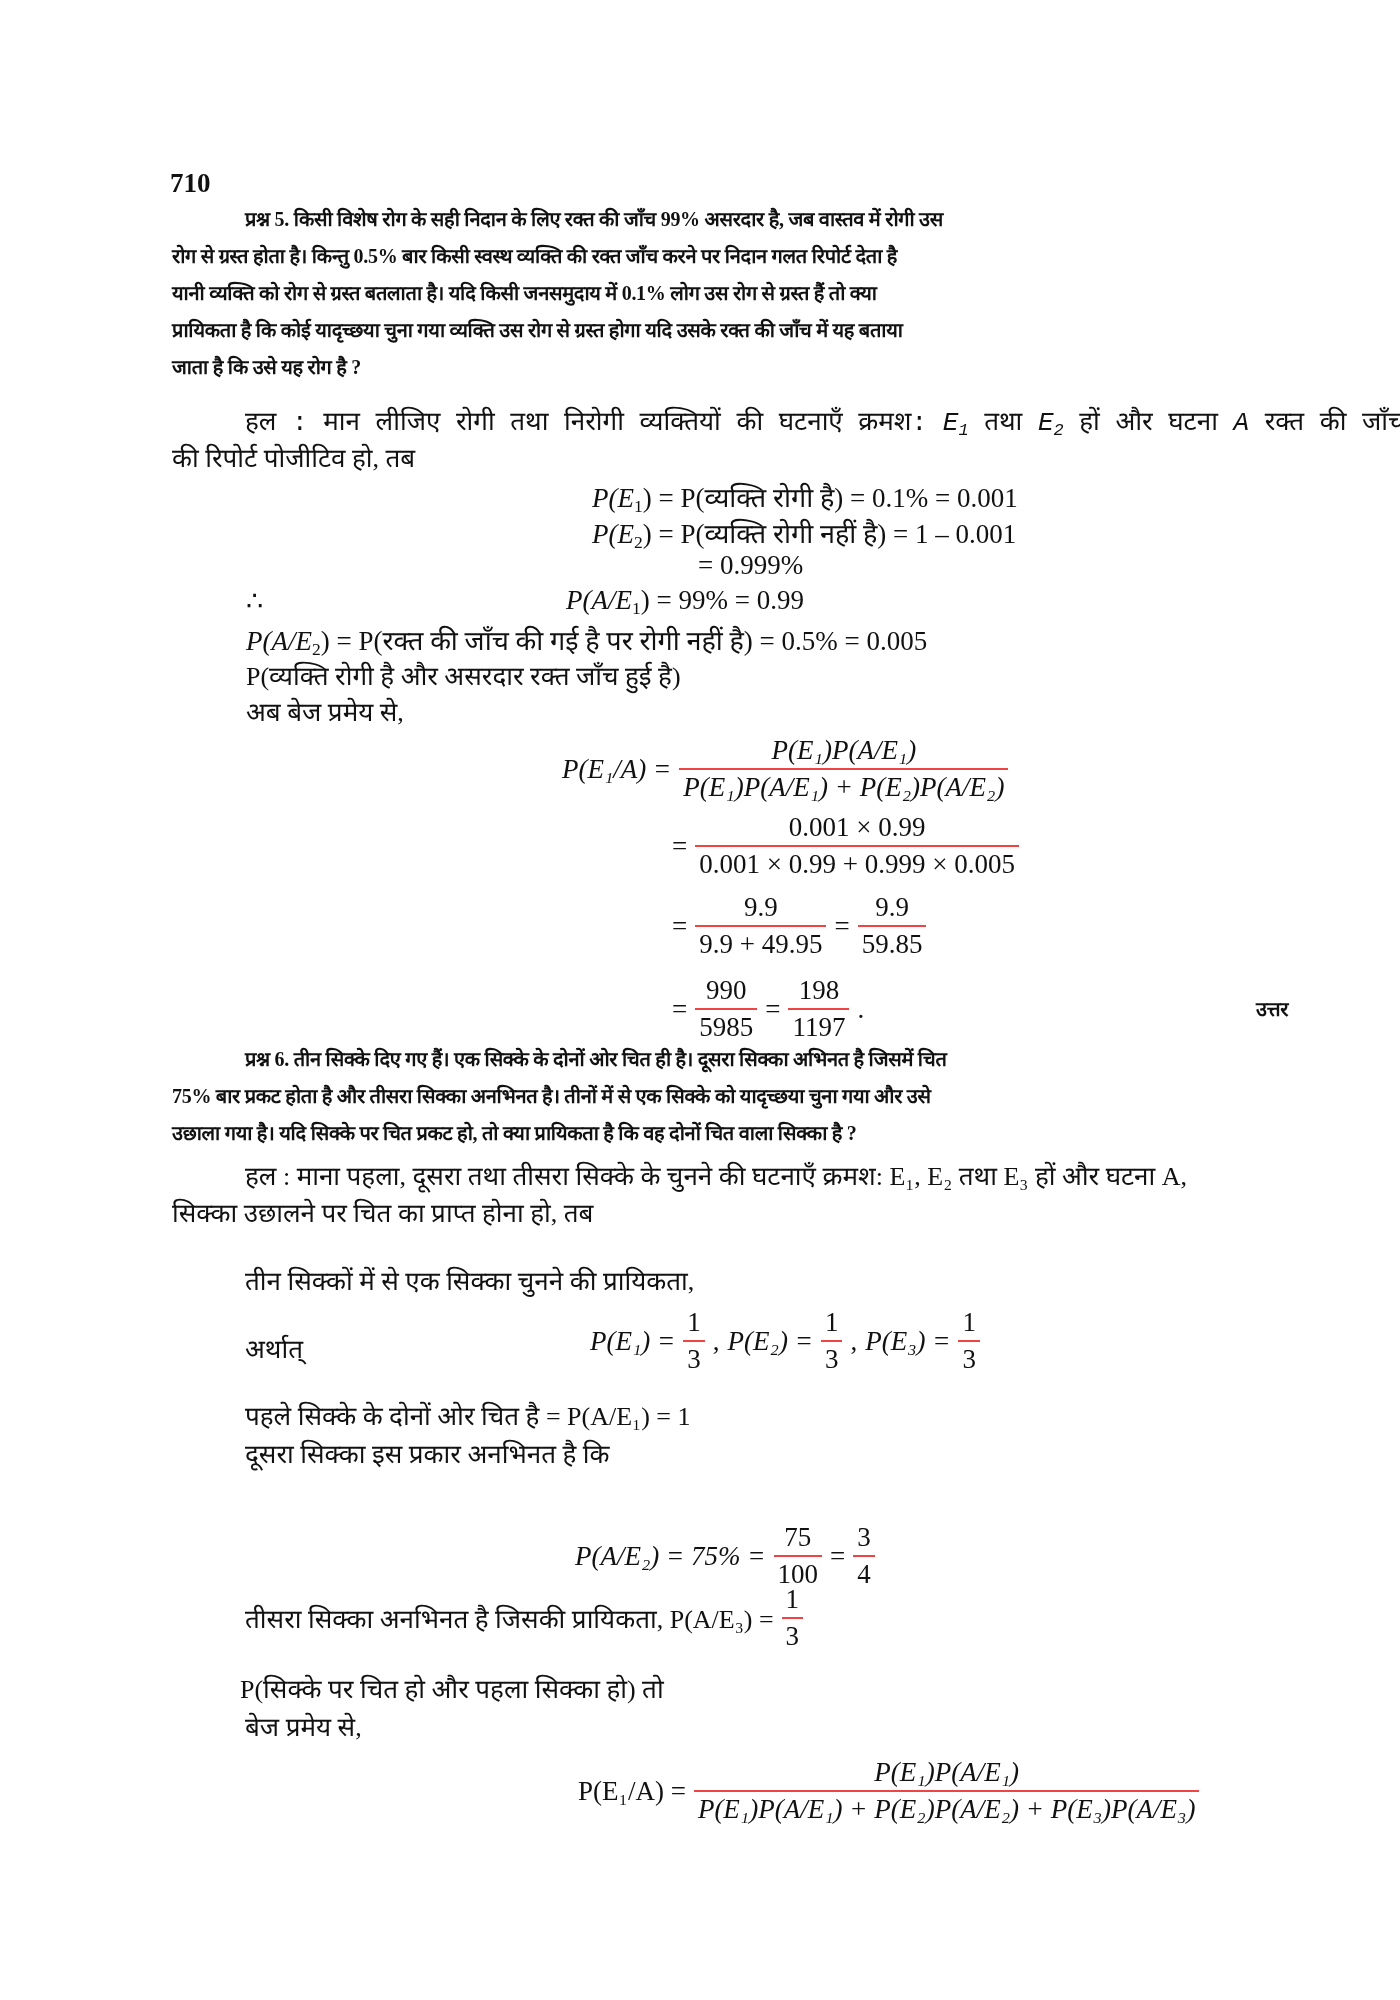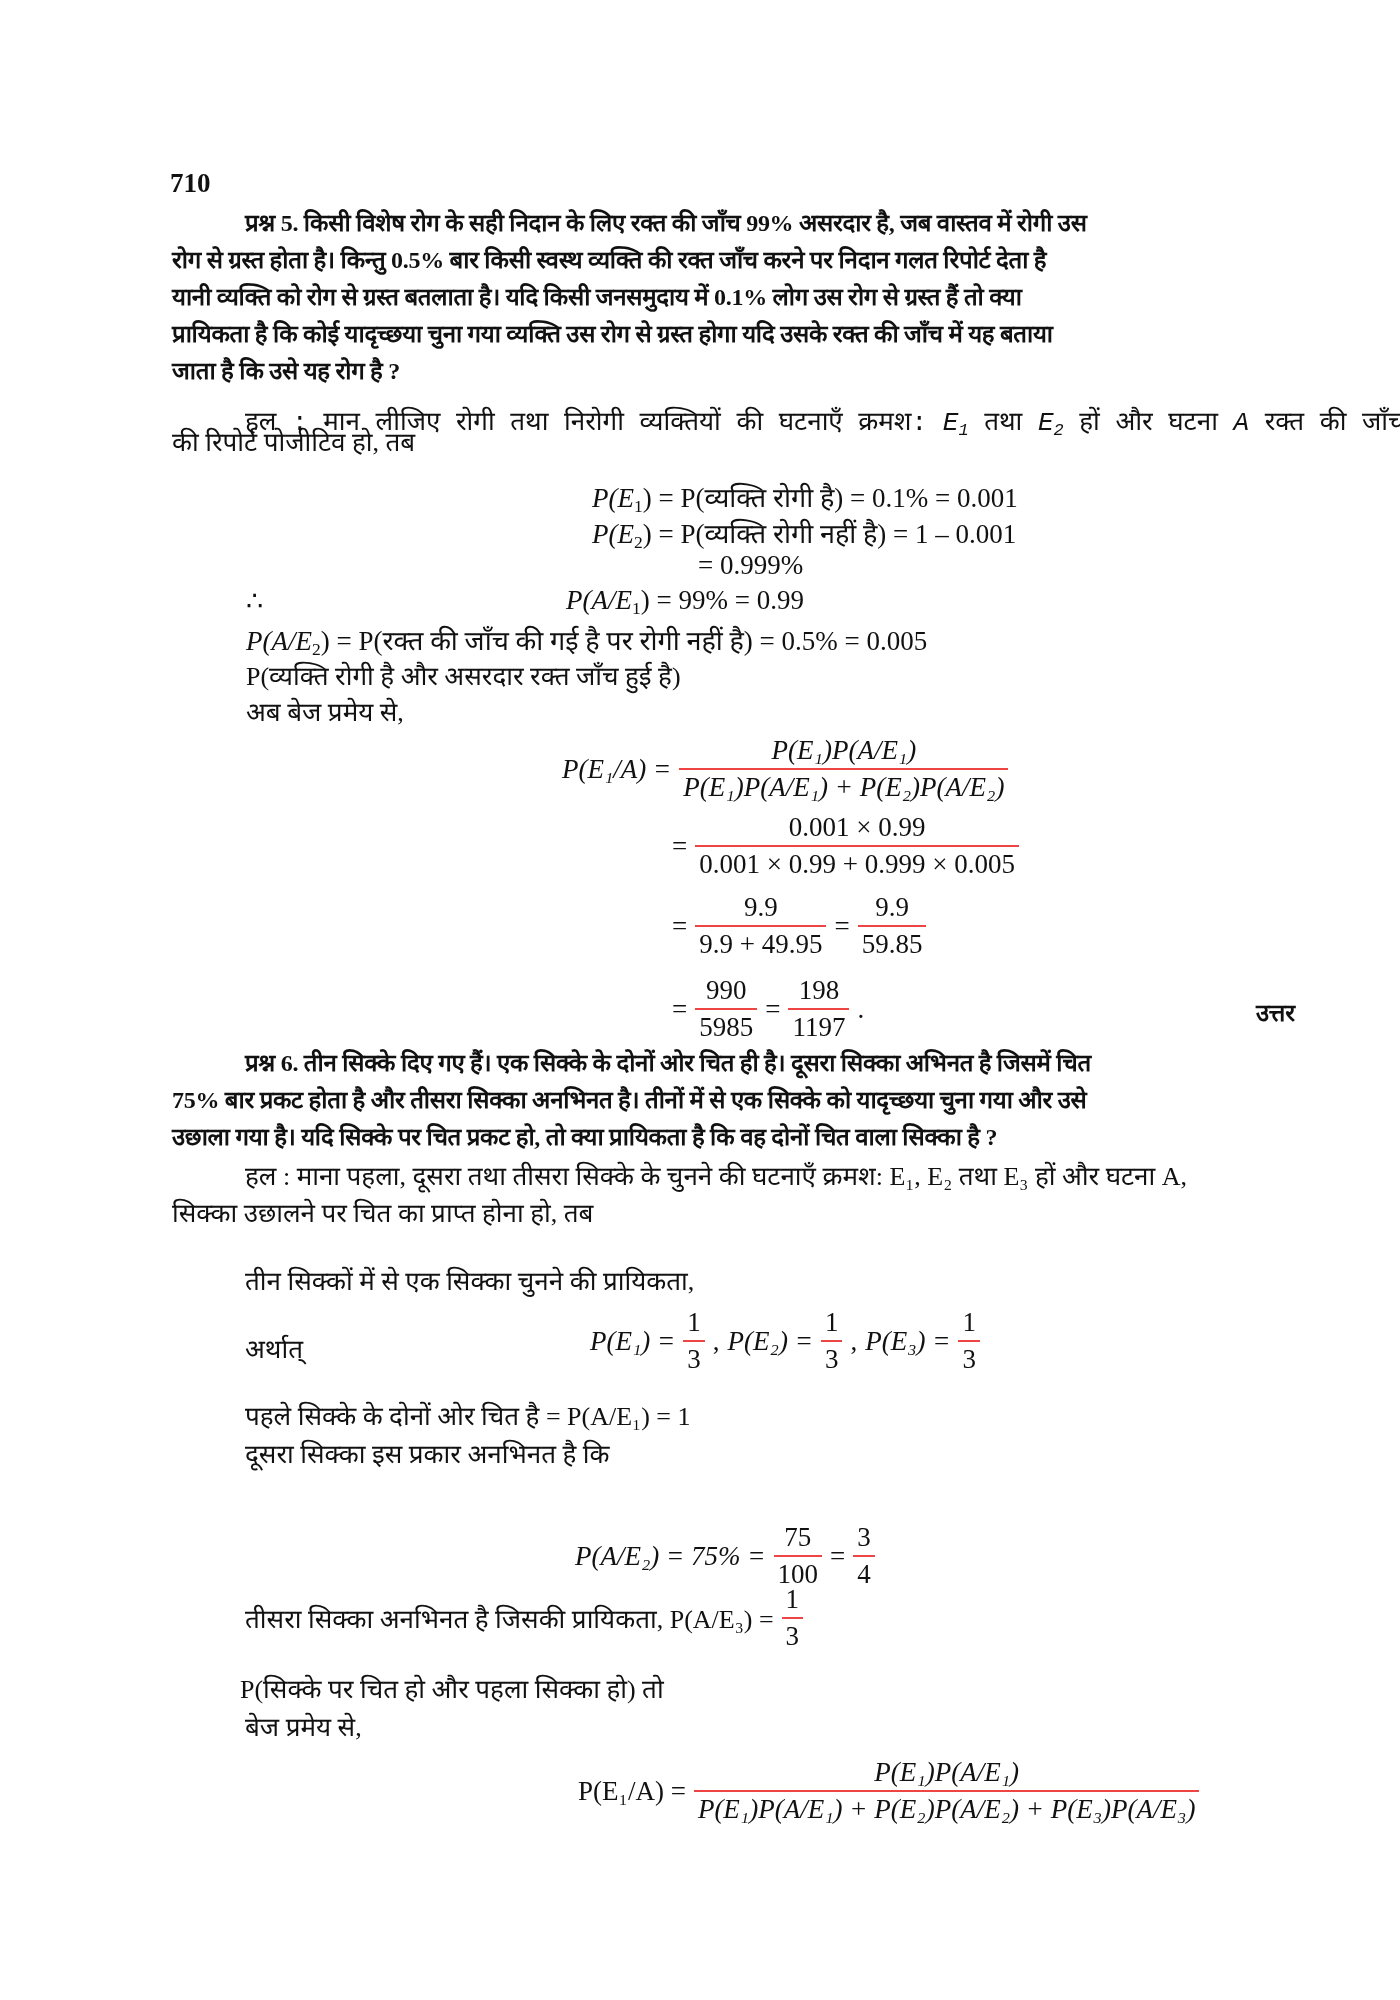--- a/index.html
+++ b/index.html
@@ -1,20 +1,20 @@
 <!DOCTYPE html>
 <html><head>
 <meta charset="utf-8">
 <style>
   html,body{margin:0;padding:0;background:#fff;}
   body{width:1400px;height:2000px;position:relative;overflow:hidden;
        font-family:"Liberation Serif","DejaVu Serif",serif;color:#111;}
   .abs{position:absolute;white-space:nowrap;}
   .pgno{font-weight:bold;font-size:27px;}
-  .q{font-weight:bold;font-size:24px;letter-spacing:-0.3px;}
+  .q{font-weight:bold;font-size:20px;letter-spacing:-0.3px;}
   .t{font-size:26px;}
   .m{font-size:27px;}
   i{font-style:italic;}
   sub{font-size:0.65em;vertical-align:-0.3em;line-height:0;}
   .frac{display:inline-block;vertical-align:middle;text-align:center;line-height:1.15;}
   .frac .num{display:block;padding:0 4px 2px 4px;}
   .frac .den{display:block;border-top:2px solid #ef4444;padding:2px 4px 0 4px;}
   .eqrow{display:flex;align-items:center;gap:8px;}
 </style>
 </head>
@@ -33,21 +33,21 @@
 <div>
   <div class="abs t" style="left:245px;top:402px;font-family:Liberation Mono, monospace;">
     <span>हल : मान लीजिए रोगी तथा निरोगी व्यक्तियों की घटनाएँ क्रमश:</span>
     <i>E<sub>1</sub></i>
     <span>तथा</span>
     <i>E<sub>2</sub></i>
     <span>हों और घटना</span>
     <i>A</i>
     <span>रक्त की जाँच</span>
   </div>
-  <div class="abs t" style="left:172px;top:423px;">की रिपोर्ट पोजीटिव हो, तब</div>
+  <div class="abs t" style="left:172px;top:439px;">की रिपोर्ट पोजीटिव हो, तब</div>
 
   <div class="abs m" style="left:592px;top:478px;">
     <i>P(E</i><sub>1</sub><span>) = P(व्यक्ति रोगी है) = 0.1% = 0.001</span>
   </div>
   <div class="abs m" style="left:592px;top:514px;">
     <i>P(E</i><sub>2</sub><span>) = P(व्यक्ति रोगी नहीं है) = 1 – 0.001</span>
   </div>
   <div class="abs m" style="left:698px;top:550px;">= 0.999%</div>
 
   <div class="abs m" style="left:246px;top:585px;">∴</div>

